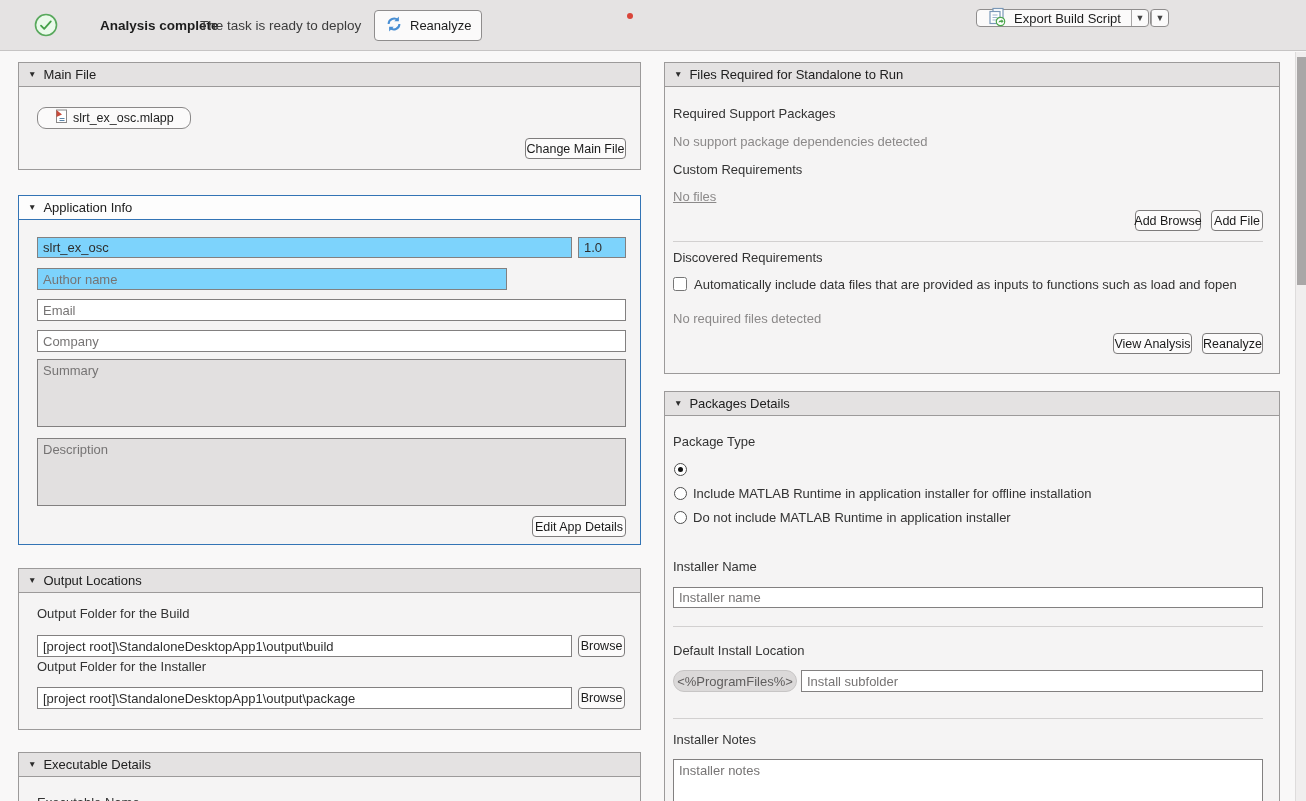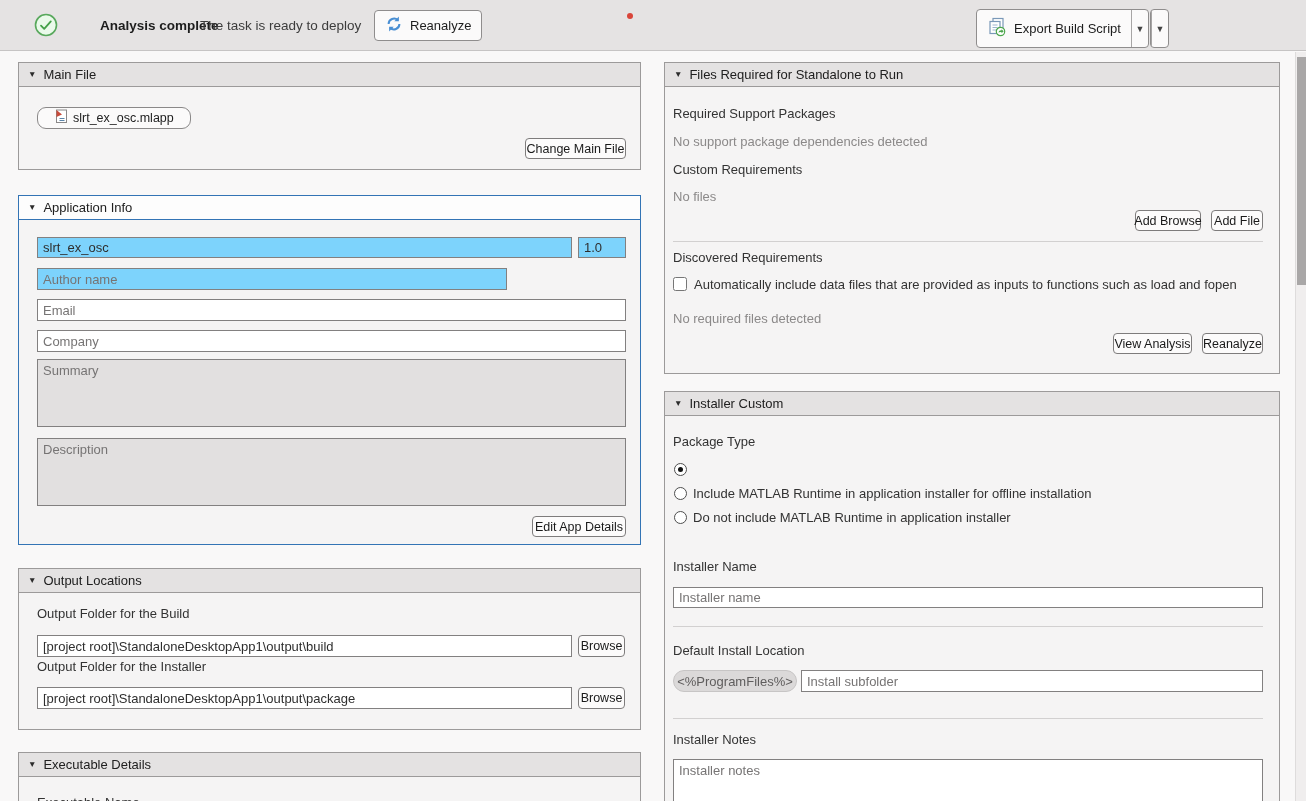--- a/index.html
+++ b/index.html
@@ -6,21 +6,21 @@
   html,body { width:1306px; height:801px; }
   body { font-family:"Liberation Sans", sans-serif; background:#fafafa; position:relative; overflow:hidden; }
   .screen { position:absolute; inset:0; width:1306px; height:801px; background:#f9f8f8; overflow:hidden; }
 
   
   .toolbar { position:absolute; left:0; top:0; width:1306px; height:51px; background:#e5e3e3; border-bottom:1px solid #c6c4c4; }
   .status-icon { position:absolute; left:34px; top:13px; width:24px; height:24px; }
   .status-title { position:absolute; left:100px; top:18px; font-size:13.5px; font-weight:bold; color:#1d1d1d; }
   .status-msg { position:absolute; left:200px; top:18px; font-size:13.5px; color:#3c3c3c; }
   .tbtn { position:absolute; display:flex; align-items:center; gap:7px; background:#fbfafa; border:1px solid #8f8d8d; border-radius:4px; height:31px; padding:0 10px; font-size:13px; color:#1d1d1d; cursor:pointer; }
-  .split { position:absolute; display:flex; align-items:stretch; border:1px solid #8f8d8d; border-radius:4px; background:#fbfafa; height:39px; cursor:pointer; }
+  .split { position:absolute; display:flex; align-items:stretch; border:1px solid #8f8d8d; border-radius:4px; background:#fbfafa; height:18px; cursor:pointer; }
   .split .main { display:flex; align-items:center; gap:7px; padding:0 10px; font-size:13px; color:#1d1d1d; }
   .split .arrow { display:flex; align-items:center; justify-content:center; width:17px; border-left:1px solid #a7a5a5; font-size:9px; color:#444; }
   .red-dot { position:absolute; left:627px; top:13px; width:6px; height:6px; border-radius:50%; background:#d9453a; }
 
   
   .panel { position:absolute; border:1px solid #9c9a9a; background:#f5f4f4; }
   .panel.clipped { border-bottom:none; overflow:hidden; }
   .panel-header { position:absolute; left:0; top:0; right:0; height:24px; background:#e4e2e2; border-bottom:1px solid #9c9a9a; display:flex; align-items:center; gap:7px; padding:0 9px; font-size:13px; color:#202020; cursor:pointer; }
   .panel.selected { border-color:#3374b5; }
   .panel.selected .panel-header { background:#fdfdfd; border-bottom-color:#3374b5; }
@@ -166,21 +166,21 @@
   </div>
 
   <div class="panel" style="left:664px; top:62px; width:616px; height:312px;">
     <div class="panel-header">
       <span class="tri">▼</span>
       <span>Files Required for Standalone to Run</span>
     </div>
     <span class="lbl" style="left:8px; top:43px;">Required Support Packages</span>
     <span class="lbl muted" style="left:8px; top:71px;">No support package dependencies detected</span>
     <span class="lbl" style="left:8px; top:99px;">Custom Requirements</span>
-    <span class="lbl muted" style="left:8px; top:126px;">No files</span>
+    <span class="lbl muted" style="left:8px; top:126px;text-decoration:underline;">No files</span>
     <div class="btn" style="left:470px; top:147px; width:66px; height:21px;">
       <span>Add Browse</span>
     </div>
     <div class="btn" style="left:546px; top:147px; width:52px; height:21px;">
       <span>Add File</span>
     </div>
     <div class="hr" style="left:8px; top:178px; width:590px;"></div>
     <span class="lbl" style="left:8px; top:187px;">Discovered Requirements</span>
     <input type="checkbox" class="cb" style="left: 8px; top: 214px;">
     <span class="lbl" style="left:29px; top:214px;">Automatically include data files that are provided as inputs to functions such as load and fopen</span>
@@ -189,21 +189,21 @@
       <span>View Analysis</span>
     </div>
     <div class="btn" style="left:537px; top:270px; width:61px; height:21px;">
       <span>Reanalyze</span>
     </div>
   </div>
 
   <div class="panel clipped" style="left:664px; top:391px; width:616px; height:410px;">
     <div class="panel-header">
       <span class="tri">▼</span>
-      <span>Installer Custom</span>
+      <span>Packages Details</span>
     </div>
     <span class="lbl" style="left:8px; top:42px;">Package Type</span>
 
     <span class="radio selected" style="left:9px; top:71px;"></span>
 
     <span class="radio" style="left:9px; top:95px;"></span>
     <span class="lbl" style="left:28px; top:94px;">Include MATLAB Runtime in application installer for offline installation</span>
 
     <span class="radio" style="left:9px; top:119px;"></span>
     <span class="lbl" style="left:28px; top:118px;">Do not include MATLAB Runtime in application installer</span>

